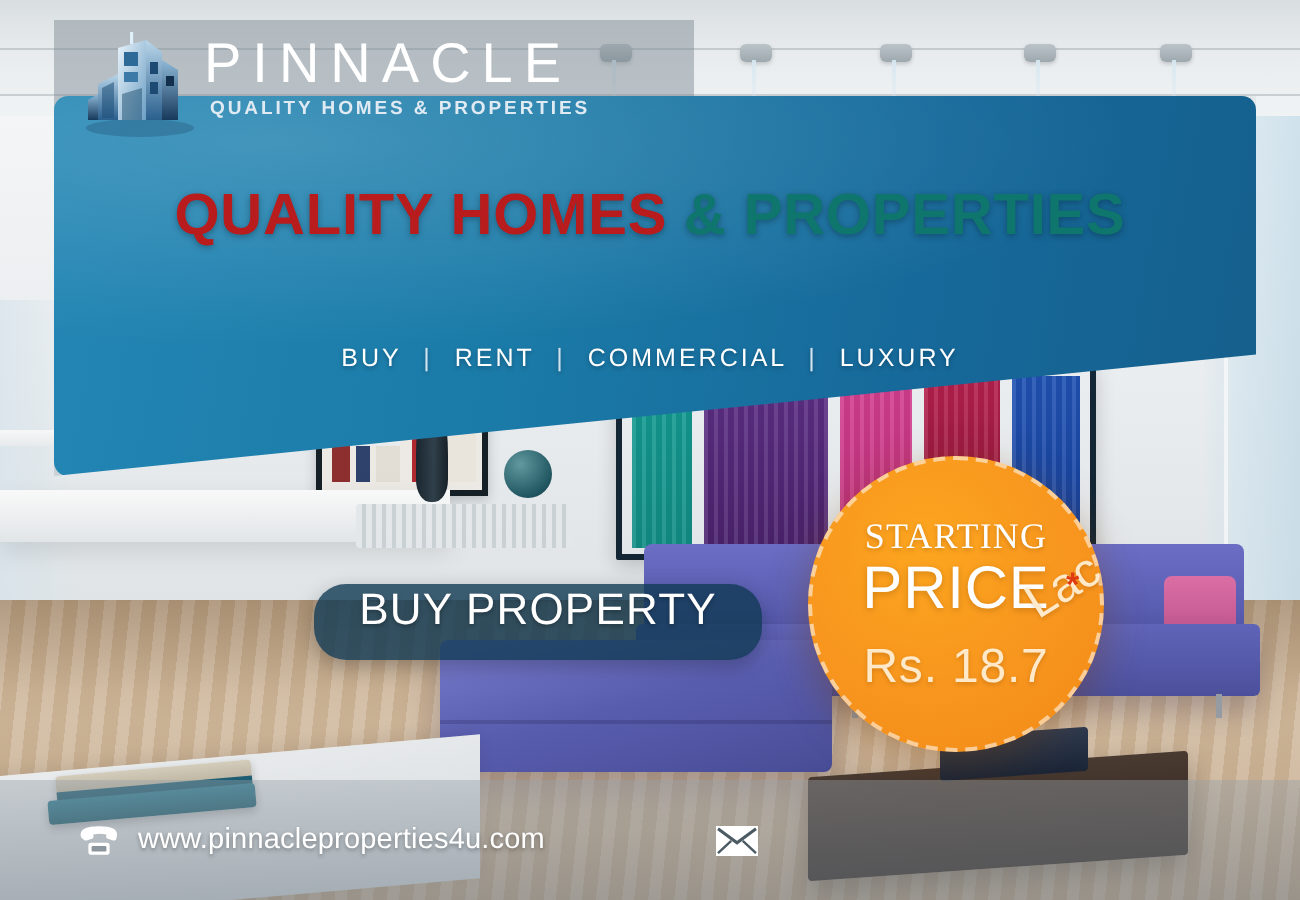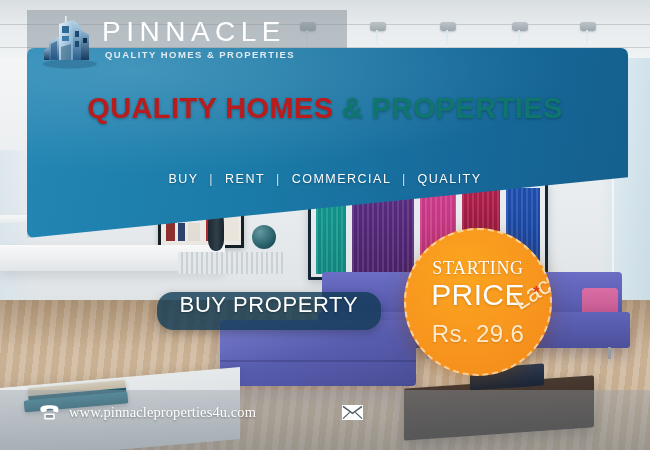--- a/index.html
+++ b/index.html
@@ -269,21 +269,21 @@
     text-shadow:0 1px 2px rgba(130,70,0,.3);
   }
   .b-star{
     position:absolute;left:533px;top:284px;color:#e03a12;font-size:17px;font-weight:700;line-height:17px;
   }
 
   
   .footer{
     position:absolute;left:0;bottom:0;width:650px;height:60px;
     background:linear-gradient(180deg,rgba(150,160,168,.42),rgba(120,132,142,.52));
-    display:flex;align-items:flex-start;font-family:Liberation Serif, serif;
+    display:flex;align-items:center;
   }
   .fitem{display:flex;align-items:center;height:44px;}
   .fitem.one{margin-left:38px;}
   .fitem.two{margin-left:85px;}
   .ficon{
     width:22px;height:18px;margin-right:9px;display:flex;align-items:center;justify-content:center;
     color:#ffffff;
   }
   .ftext{
     color:#ffffff;font-size:14.5px;font-weight:400;letter-spacing:.1px;
@@ -411,32 +411,32 @@
     <span class="w">QUALITY HOMES </span><span class="y">&amp; PROPERTIES</span>
   </div>
 
   <div class="cats">
     <span>BUY</span>
     <span class="sep">|</span>
     <span>RENT</span>
     <span class="sep">|</span>
     <span>COMMERCIAL</span>
     <span class="sep">|</span>
-    <span>QUALITY</span>
+    <span>LUXURY</span>
   </div>
 
   <div class="cta">
     <span>BUY PROPERTY</span>
   </div>
 
   <div class="badge">
     <div class="badge-inner">
       <div class="b-start">STARTING</div>
       <div class="b-price">PRICE</div>
-      <div class="b-rs">Rs. 29.6</div>
+      <div class="b-rs">Rs. 18.7</div>
     </div>
   </div>
   <div class="badge-dash"></div>
   <div class="b-lac">Lac</div>
   <div class="b-star">*</div>
 
   <div class="footer">
     <div class="fitem one">
       <span class="ficon">
         <svg width="19" height="15" viewBox="0 0 19 15">

